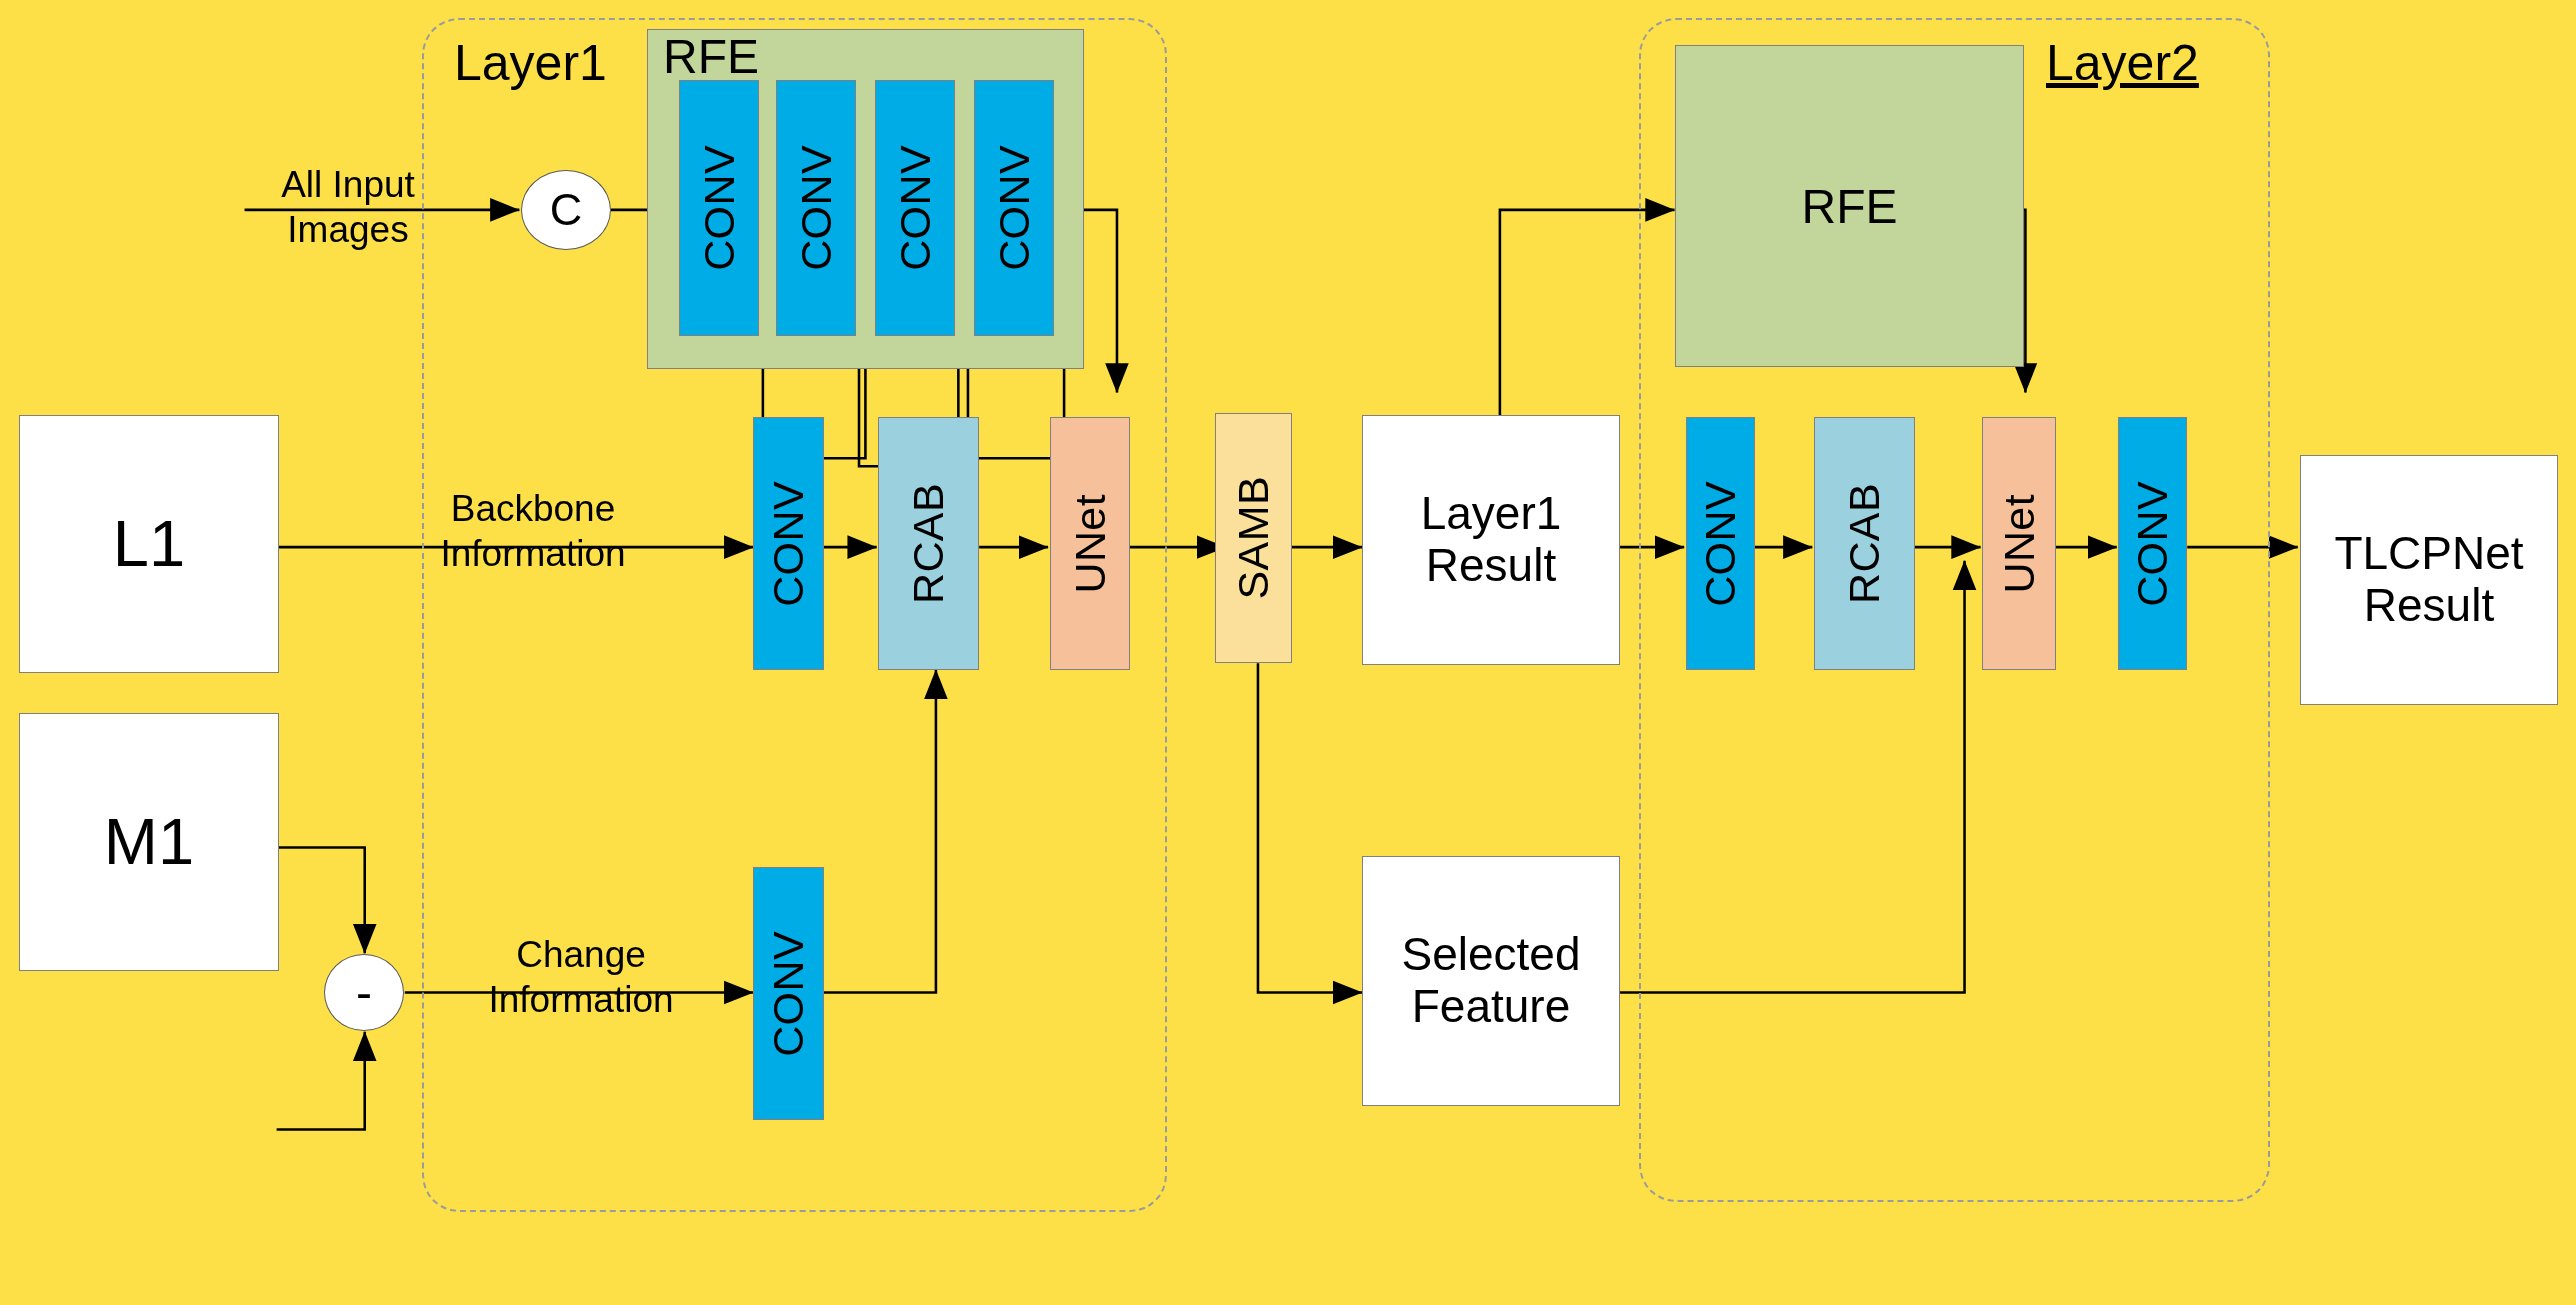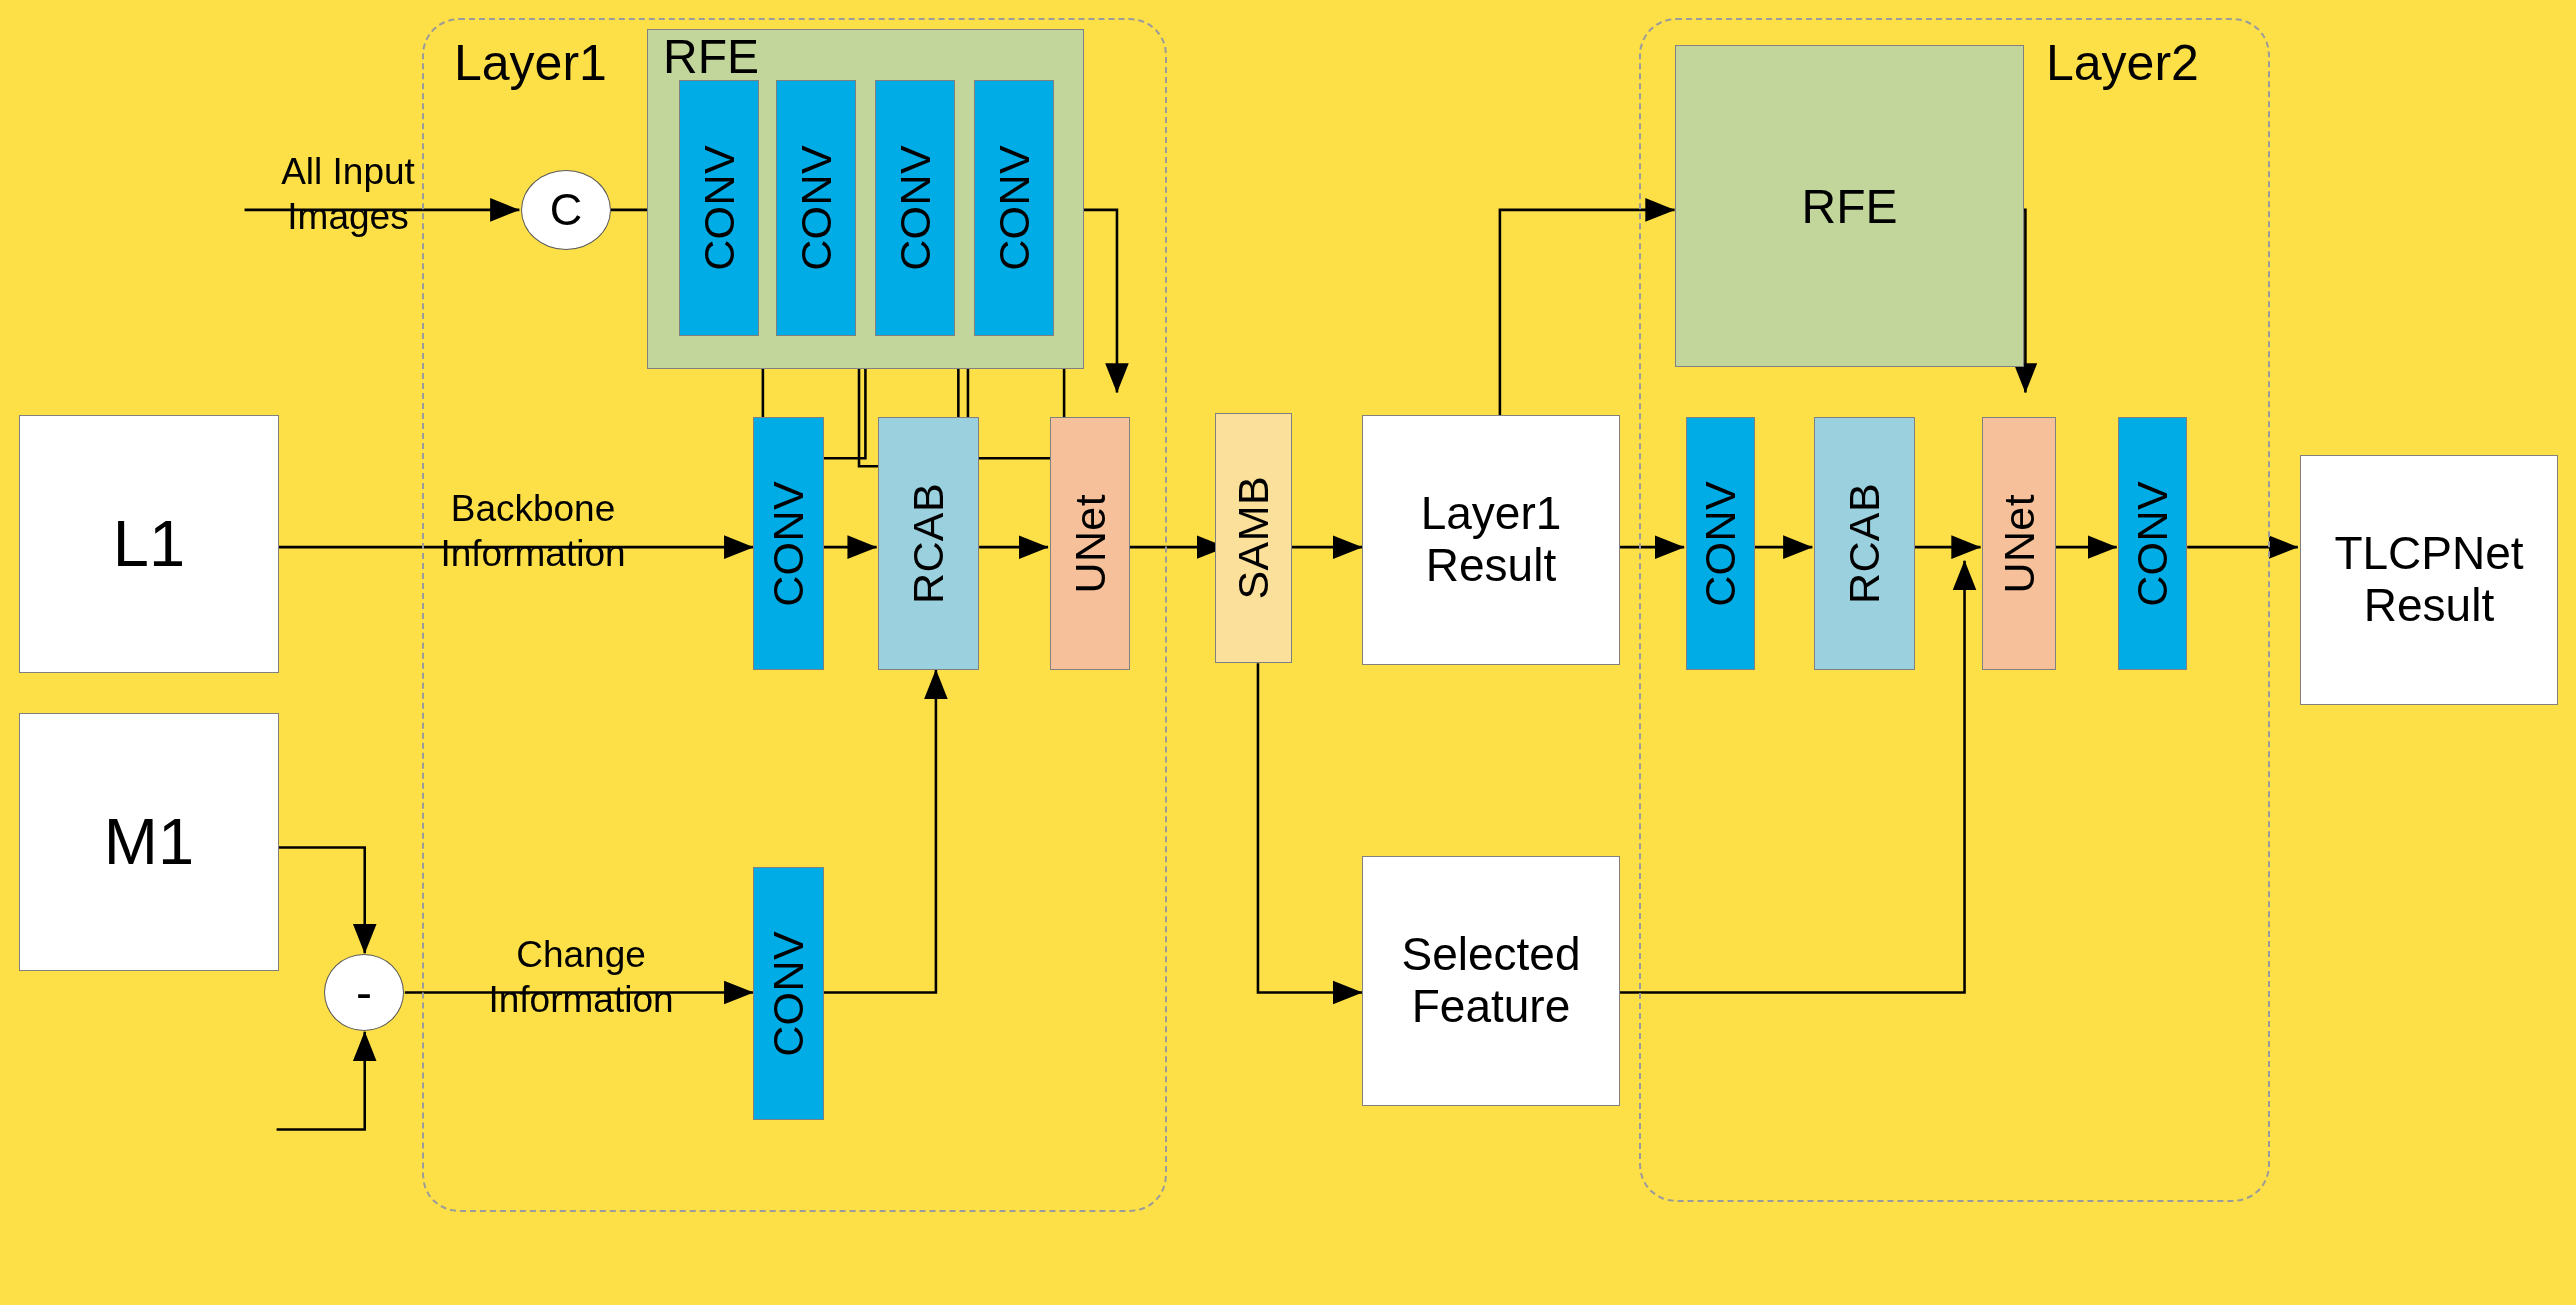--- a/index.html
+++ b/index.html
@@ -173,21 +173,21 @@
 
       <path d="M2022,1239 L2452,1239 L2452,700" marker-end="url(#ah)"></path>
 
     </g>
   </svg>
 
   <div class="group-box" style="left:422px; top:17.6px; width:745px; height:1194px;"></div>
   <div class="group-label" style="left:454px; top:34px;">Layer1</div>
 
   <div class="group-box" style="left:1639px; top:17.6px; width:631px; height:1184px;"></div>
-  <div class="group-label" style="left:2046px; top:34px;">Layer2</div>
+  <div class="group-label" style="left:2046px; top:34px;text-decoration:underline;">Layer2</div>
 
   <div class="rfe-panel" style="left:647px; top:29px; width:437px; height:340px; background:#C2D69B;"></div>
   <div class="rfe-title" style="left:663px; top:29px;">RFE</div>
 
   <div class="node vblock" style="left:679px; top:80px; width:80px; height:256px; background:#00ACE5;">
     <span class="vtxt">CONV</span>
   </div>
   <div class="node vblock" style="left:776px; top:80px; width:80px; height:256px; background:#00ACE5;">
     <span class="vtxt">CONV</span>
   </div>
@@ -205,21 +205,21 @@
     <span>M1</span>
   </div>
 
   <div class="op-node" style="left:521px; top:170px; width:90px; height:80px;">
     <span>C</span>
   </div>
   <div class="op-node minus" style="left:324px; top:954px; width:80px; height:77px;">
     <span>-</span>
   </div>
 
-  <div class="edge-label" style="left:240px; top:149px; width:216px;">All Input
+  <div class="edge-label" style="left:240px; top:162px; width:216px;">All Input
 Images</div>
   <div class="edge-label" style="left:401px; top:486px; width:264px;">Backbone
 Information</div>
   <div class="edge-label" style="left:457px; top:932px; width:248px;">Change
 Information</div>
 
   <div class="node vblock" style="left:753px; top:417px; width:71px; height:253px; background:#00ACE5;">
     <span class="vtxt">CONV</span>
   </div>
   <div class="node vblock" style="left:878px; top:417px; width:101px; height:253px; background:#9BD0DE;">

